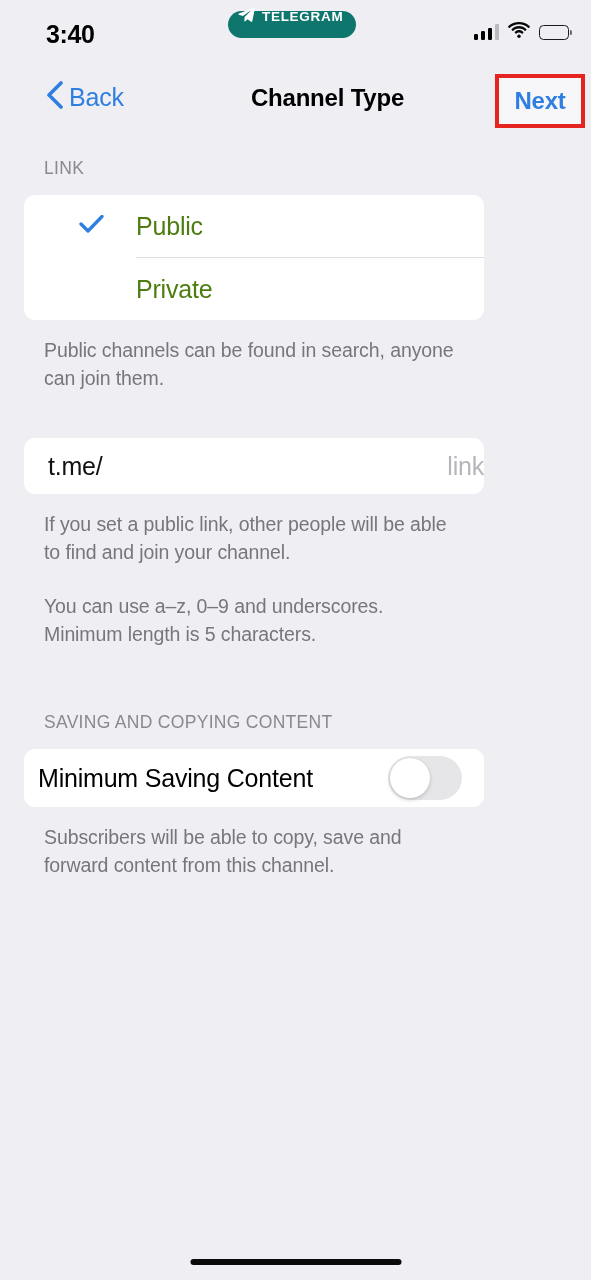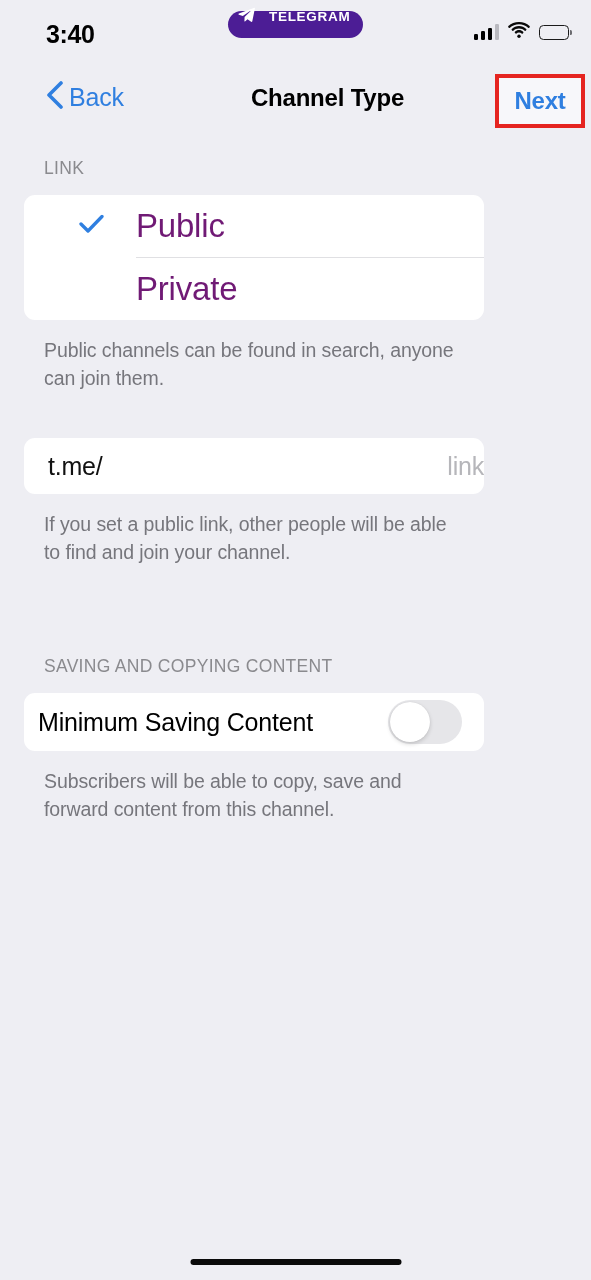--- a/index.html
+++ b/index.html
@@ -34,25 +34,25 @@
     color: #000;
     letter-spacing: -0.4px;
   }
 
   .telegram-pill {
     position: absolute;
     left: 228px;
     top: 11px;
     height: 27px;
     padding: 0 13px 16px 10px;
-    background: #4c1d95;
+    background: #0f766e;
     border-radius: 14px;
     display: flex;
     align-items: center;
-    gap: 14px;
+    gap: 7px;
   }
   .telegram-pill .plane { display: block; }
   .telegram-pill .tg-label {
     font-size: 13.5px;
     font-weight: bold;
     color: #ffffff;
     letter-spacing: 0.7px;
   }
 
   .status-right {
@@ -177,22 +177,22 @@
 
   .row {
     position: relative;
     display: flex;
     align-items: center;
     height: 62px;
     padding-left: 112px;
     cursor: pointer;
   }
   .row .row-label {
-    font-size: 33px;
-    color: #701a75;
+    font-size: 25px;
+    color: #4d7c0f;
     letter-spacing: -0.2px;
   }
   .row .check {
     position: absolute;
     left: 55px;
     top: 50%;
     transform: translateY(-50%);
     display: block;
   }
   .row-divider {
@@ -361,20 +361,22 @@
   <div class="card">
     <div class="link-field">
       <span class="link-prefix">t.me/</span>
       <span class="link-placeholder">link</span>
     </div>
   </div>
 
   <div class="sp-16"></div>
   <div class="footer-note">If you set a public link, other people will be able to find and join your channel.</div>
   <div class="sp-26"></div>
+  <div class="footer-note">You can use a–z, 0–9 and underscores.
+Minimum length is 5 characters.</div>
 
   <div class="sp-26"></div>
   <div class="sp-26"></div>
   <div class="sp-12"></div>
   <div class="section-header">SAVING AND COPYING CONTENT</div>
   <div class="sp-16"></div>
 
   <div class="card">
     <div class="toggle-row">
       <span class="toggle-label">Minimum Saving Content</span>

